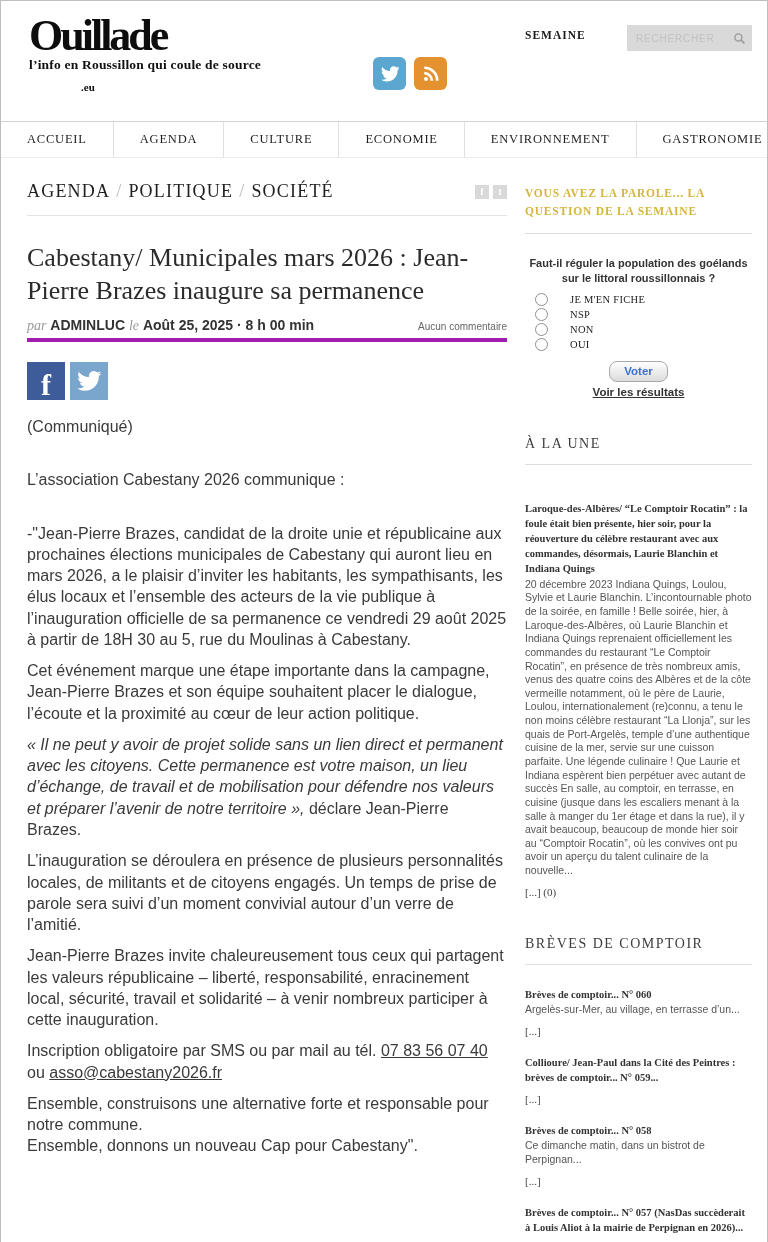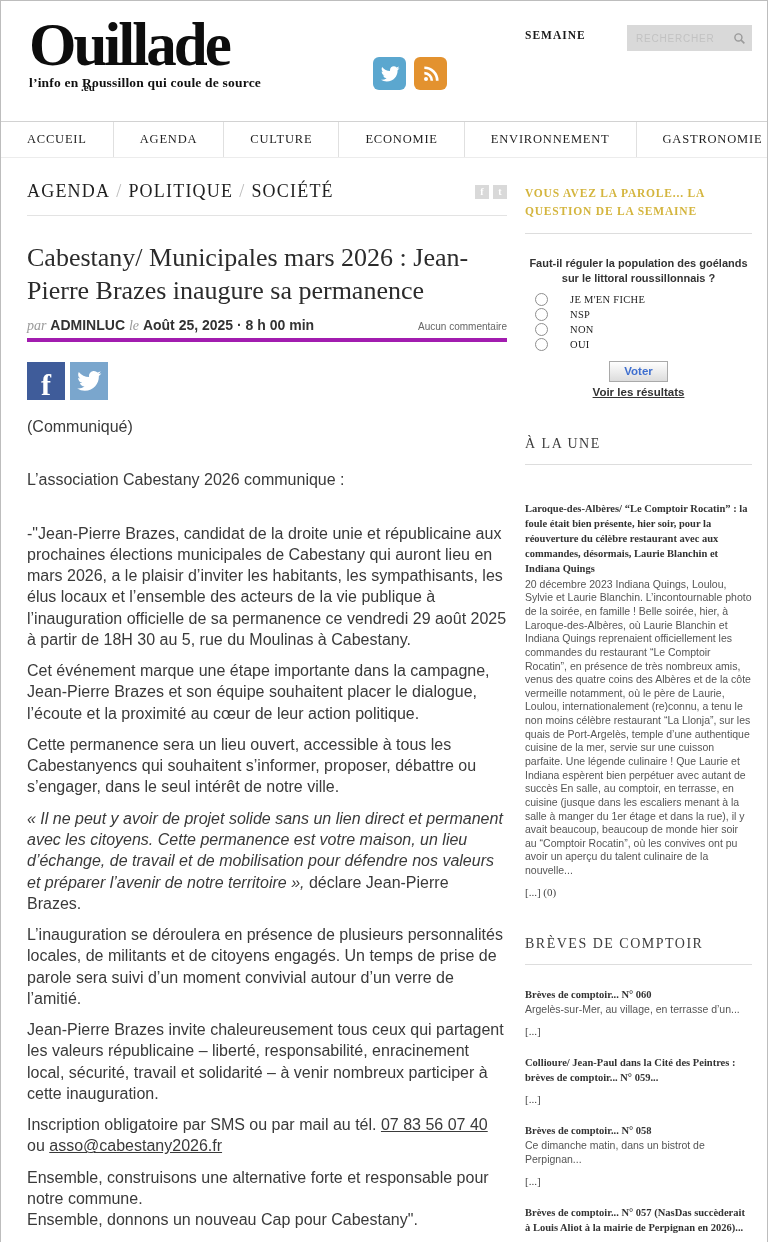--- a/index.html
+++ b/index.html
@@ -3,21 +3,21 @@
 <meta charset="utf-8">
 <style>
   * { margin:0; padding:0; box-sizing:border-box; }
   html,body { background:#fff; }
   body { width:768px; height:1242px; font-family:"Liberation Sans", sans-serif; color:#3a3a3a; }
   .page { width:768px; height:1242px; border:1px solid #bdbdbd; border-bottom:none; background:#fff; overflow:hidden; }
 
   
   .header { position:relative; height:120px; }
   .logo-wrap { position:absolute; left:28px; top:12px; }
-  .logo { font-family:"Liberation Serif", serif; font-weight:bold; font-size:61px; letter-spacing:-3px; color:#0d0d0d; line-height:1.05; }
+  .logo { font-family:"Liberation Serif", serif; font-weight:bold; font-size:44px; letter-spacing:-3px; color:#0d0d0d; line-height:1.05; }
   .logo-suffix { position:absolute; left:52px; top:68px; font-family:"Liberation Serif", serif; font-weight:bold; font-size:11px; letter-spacing:0; color:#0d0d0d; }
   .tagline { font-family:"Liberation Serif", serif; font-weight:bold; font-size:13.5px; color:#111; margin-top:-2px; letter-spacing:0.2px; }
   .social { position:absolute; left:372px; top:56px; display:flex; gap:8px; }
   .social-btn { width:33px; height:33px; border-radius:6px; display:flex; align-items:center; justify-content:center; cursor:pointer; }
   .tw { background:#5ba7cf; }
   .rss { background:#e3922f; }
   .contact { position:absolute; left:524px; top:28px; font-family:"Liberation Serif", serif; font-weight:bold; font-size:11.5px; letter-spacing:1px; color:#1a1a1a; cursor:pointer; }
   .searchbox { position:absolute; right:15px; top:24px; width:125px; height:26px; background:#d9d9d9; display:flex; align-items:center; padding:0 6px 0 9px; }
   .searchbox input { flex:1; min-width:0; border:none; background:transparent; outline:none; font-size:10px; letter-spacing:0.8px; color:#8c8c8c; font-family:"Liberation Sans", sans-serif; }
   .searchbox input::placeholder { color:#c2c2c2; }
@@ -60,21 +60,21 @@
   .para a { color:#3a3a3a; text-decoration:underline; cursor:pointer; }
 
   
   .gold-heading { font-family:"Liberation Serif", serif; font-weight:bold; font-size:11.5px; letter-spacing:0.8px; color:#d4b53e; line-height:1.6; margin-top:24px; }
   .side-divider { border-bottom:1px solid #ddd; margin:12px 0 0; }
   .poll-question { font-size:11px; font-weight:bold; text-align:center; color:#333; line-height:1.4; margin-top:22px; }
   .poll-options { margin:6px 0 0 10px; }
   .poll-opt { display:flex; align-items:center; margin:2px 0; cursor:pointer;gap:17px; }
   .poll-opt input { appearance:none; -webkit-appearance:none; width:13px; height:13px; border:1.5px solid #8e8e8e; border-radius:50%; margin:0 5px 0 0; background:#fff; cursor:pointer; }
   .poll-opt label { font-family:"Liberation Serif", serif; font-size:10.5px; letter-spacing:0.3px; color:#222; cursor:pointer; }
-  .vote-btn { display:block; margin:10px auto 4px; padding:3px 14px 4px; border:1px solid #a9a9a9; border-radius:0; background:linear-gradient(#fefefe,#dcdcdc); color:#3f6fcf; font-weight:bold; font-size:11.5px; font-family:"Liberation Sans", sans-serif; cursor:pointer; }
+  .vote-btn { display:block; margin:10px auto 4px; padding:3px 14px 4px; border:1px solid #a9a9a9; border-radius:8px; background:linear-gradient(#fefefe,#dcdcdc); color:#3f6fcf; font-weight:bold; font-size:11.5px; font-family:"Liberation Sans", sans-serif; cursor:pointer; }
   .results-link { display:block; text-align:center; font-size:11.5px; font-weight:bold; color:#333; text-decoration:underline; cursor:pointer; }
   .side-heading { font-family:"Liberation Serif", serif; font-size:14px; letter-spacing:1.5px; color:#3d3d3d; margin-top:38px; font-weight:500; }
   .teaser-title { font-family:"Liberation Serif", serif; font-weight:bold; font-size:10.5px; line-height:1.45; color:#333; margin-top:36px; cursor:pointer; }
   .teaser-body { font-size:10.5px; line-height:1.3; color:#555; margin-top:1px; }
   .more-link { font-family:"Liberation Serif", serif; font-size:11px; color:#444; margin-top:8px; cursor:pointer; }
   .brief { margin-top:18px; }
   .brief .teaser-title { margin-top:0; }
   .briefs-list { margin-top:22px; }
 </style>
 </head>
@@ -158,21 +158,20 @@
           <svg width="26" height="26" viewBox="0 0 24 24" fill="#fff">
               <path d="M23.4 4.8c-.8.4-1.7.6-2.6.8.9-.6 1.6-1.5 2-2.5-.9.5-1.9.9-2.9 1.1A4.6 4.6 0 0 0 16.6 2.8c-2.5 0-4.6 2-4.6 4.6 0 .4 0 .7.1 1A13 13 0 0 1 2.6 3.6a4.5 4.5 0 0 0-.6 2.3c0 1.6.8 3 2 3.8-.7 0-1.4-.2-2-.6v.1c0 2.2 1.6 4.1 3.7 4.5-.4.1-.8.2-1.2.2l-.9-.1a4.6 4.6 0 0 0 4.3 3.2 9.2 9.2 0 0 1-6.8 1.9A13 13 0 0 0 8.1 21c8.4 0 13-7 13-13v-.6c.9-.6 1.7-1.5 2.3-2.6z"></path>
             </svg>
         </div>
       </div>
 
       <div class="para gap-lg">(Communiqué)</div>
       <div class="para gap-lg">L’association Cabestany 2026 communique :</div>
       <div class="para">-"Jean-Pierre Brazes, candidat de la droite unie et républicaine aux prochaines élections municipales de Cabestany qui auront lieu en mars 2026, a le plaisir d’inviter les habitants, les sympathisants, les élus locaux et l’ensemble des acteurs de la vie publique à l’inauguration officielle de sa permanence ce vendredi 29 août 2025 à partir de 18H 30 au 5, rue du Moulinas à Cabestany.</div>
       <div class="para">Cet événement marque une étape importante dans la campagne, Jean-Pierre Brazes et son équipe souhaitent placer le dialogue, l’écoute et la proximité au cœur de leur action politique.</div>
-      <div class="para">Cette permanence sera un lieu ouvert, accessible à tous les Cabestanyencs qui souhaitent s’informer, proposer, débattre ou s’engager, dans le seul intérêt de notre ville.</div>
       <div class="para"><span class="quote">« Il ne peut y avoir de projet solide sans un lien direct et permanent avec les citoyens. Cette permanence est votre maison, un lieu d’échange, de travail et de mobilisation pour défendre nos valeurs et préparer l’avenir de notre territoire »,</span><span> déclare Jean-Pierre Brazes.</span></div>
       <div class="para">L’inauguration se déroulera en présence de plusieurs personnalités locales, de militants et de citoyens engagés. Un temps de prise de parole sera suivi d’un moment convivial autour d’un verre de l’amitié.</div>
       <div class="para">Jean-Pierre Brazes invite chaleureusement tous ceux qui partagent les valeurs républicaine – liberté, responsabilité, enracinement local, sécurité, travail et solidarité – à venir nombreux participer à cette inauguration.</div>
       <div class="para"><span>Inscription obligatoire par SMS ou par mail au tél. </span><a>07 83 56 07 40</a><span> ou </span><a>asso@cabestany2026.fr</a></div>
       <div class="para">
         <div>Ensemble, construisons une alternative forte et responsable pour notre commune.</div>
         <div>Ensemble, donnons un nouveau Cap pour Cabestany".</div>
       </div>
 
     </div>

